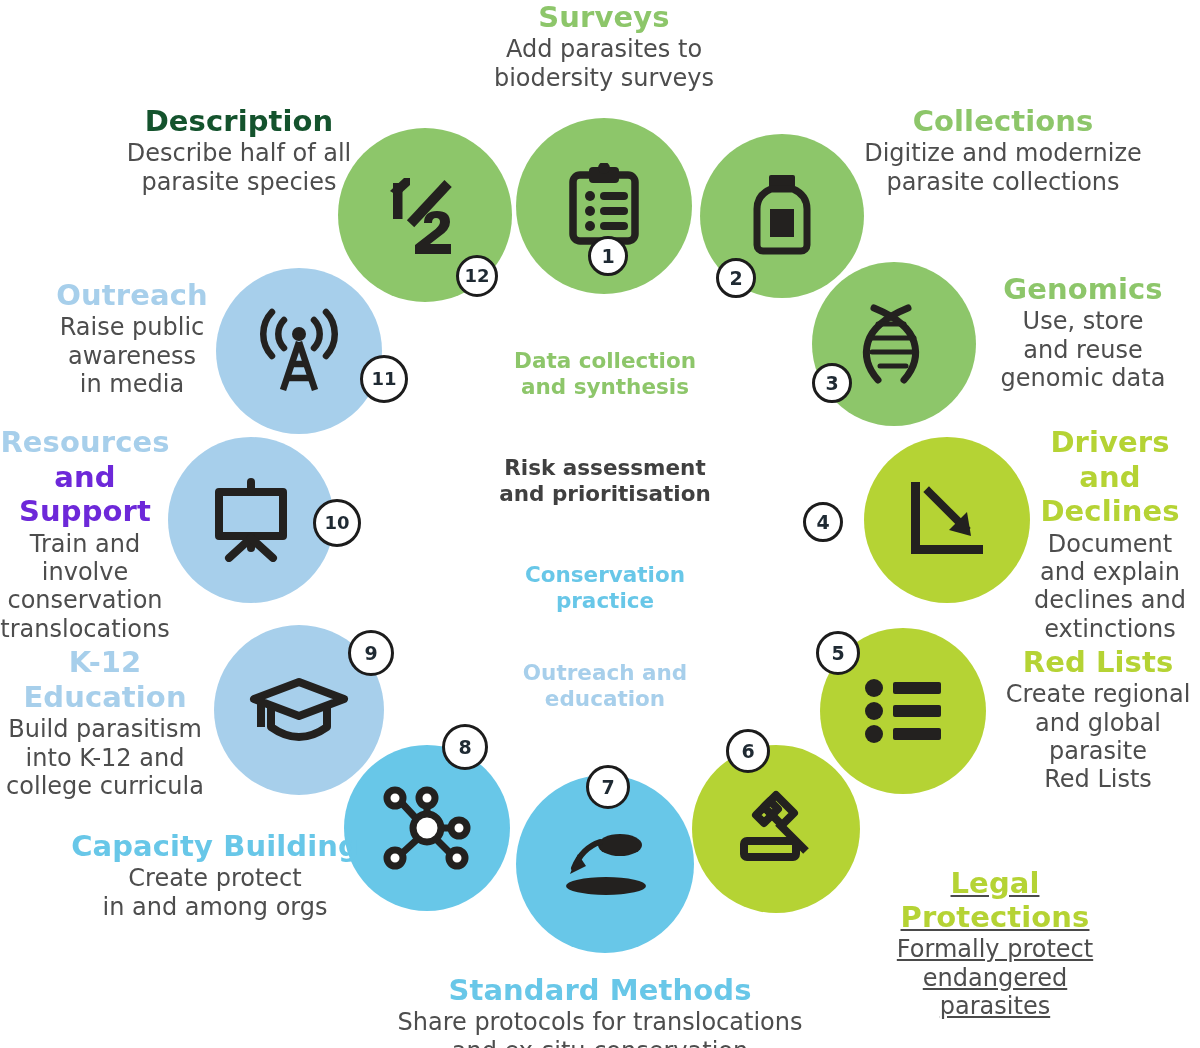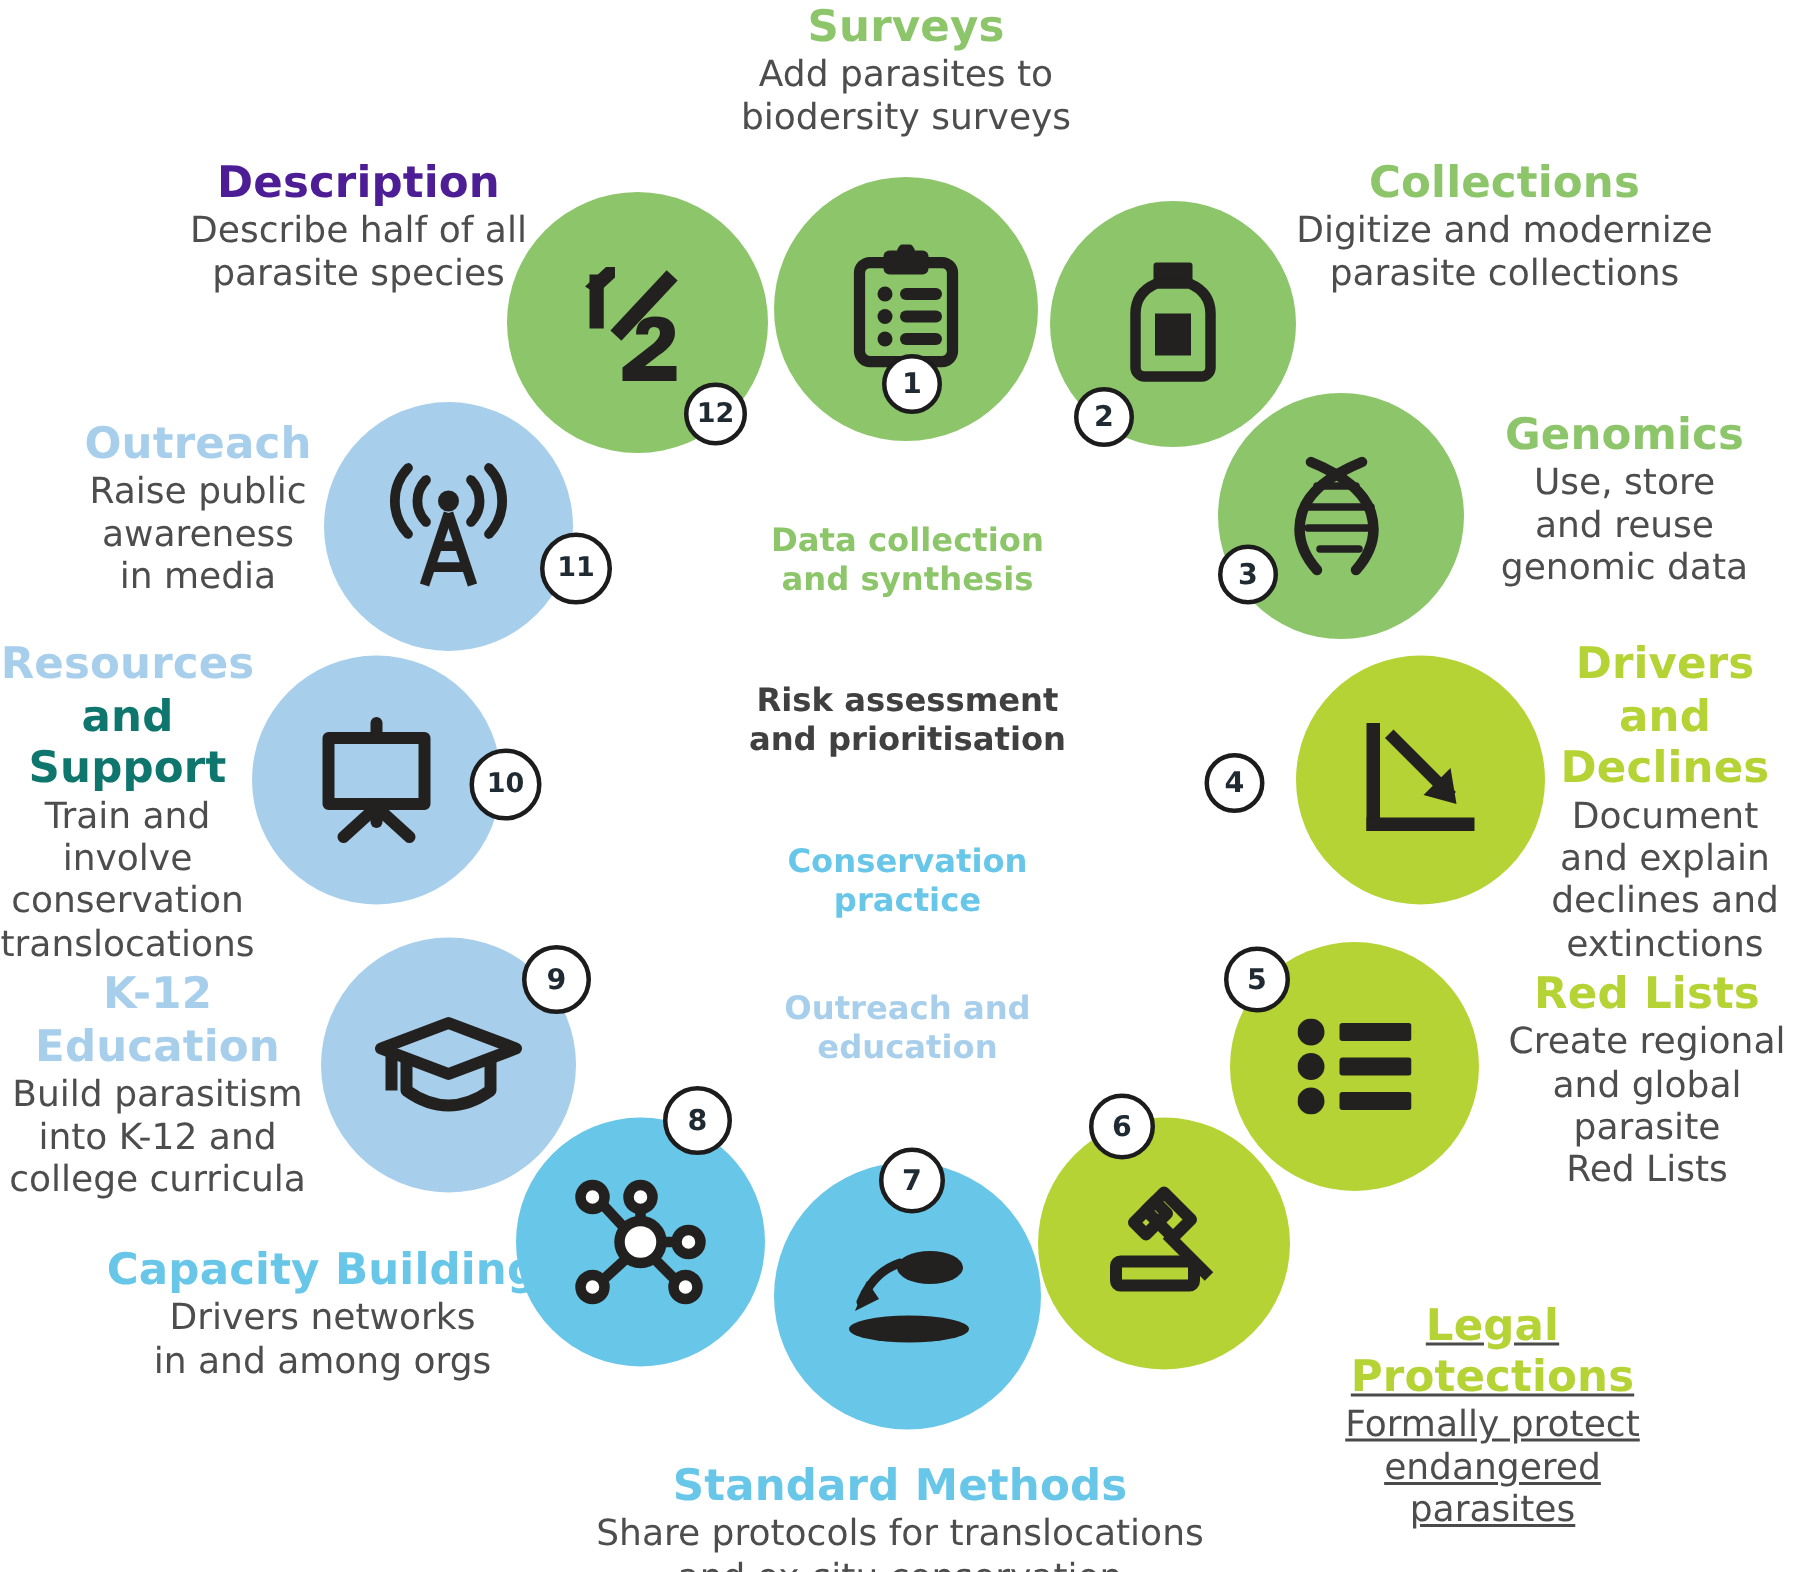--- a/index.html
+++ b/index.html
@@ -72,21 +72,21 @@
           <rect x="20" y="30" width="55" height="10" transform="rotate(-47 47 35)"></rect>
           <path d="M42 54 q0-12 13-12 q13 0 13 11 q0 8 -11 15 l-9 7 h21 v10 h-36 v-9 l18 -14 q7 -5 7 -9 q0 -4 -4 -4 q-4 0 -4 5 z"></path>
         </g>
       </svg>
     </span>
   </div>
   <div class="badge" style="left:456px;top:255px;width:36px;height:36px;font-size:18px;">
     <span>12</span>
   </div>
   <div class="block t-center" style="left:94px;top:104px;width:290px;">
-    <div class="ttl" style="color:#4c1d95;">Description</div>
+    <div class="ttl" style="color:#14532d;">Description</div>
     <div class="dsc">Describe half of all</div>
     <div class="dsc">parasite species</div>
   </div>
 
   <div class="node" style="left:700px;top:134px;width:164px;height:164px;background:#8dc66a;">
     <span>
       <svg width="66" height="86" viewBox="0 0 66 86">
         <rect x="20" y="2" width="26" height="14" rx="2" fill="#23211f"></rect>
         <path d="M22 16 q-14 6 -14 20 v36 a6 6 0 0 0 6 6 h38 a6 6 0 0 0 6 -6 v-36 q0-14 -14-20 z" fill="none" stroke="#23211f" stroke-width="7"></path>
         <rect x="21" y="36" width="24" height="28" fill="#23211f"></rect>
@@ -237,21 +237,21 @@
           <circle cx="76" cy="74" r="8"></circle>
         </g>
       </svg>
     </span>
   </div>
   <div class="badge" style="left:442px;top:724px;width:40px;height:40px;">
     <span>8</span>
   </div>
   <div class="block t-center" style="left:60px;top:829px;width:310px;">
     <div class="ttl" style="color:#68c7e8;">Capacity Building</div>
-    <div class="dsc">Drivers networks</div>
+    <div class="dsc">Create protect</div>
     <div class="dsc">in and among orgs</div>
   </div>
 
   <div class="node" style="left:214px;top:625px;width:170px;height:170px;background:#a7cfeb;">
     <span>
       <svg width="100" height="66" viewBox="0 0 100 66">
         <g fill="none" stroke="#23211f" stroke-width="8" stroke-linejoin="round">
           <polygon points="50,5 95,22 50,39 5,22"></polygon>
           <path d="M22 28 v22 q14 10 28 10 q14 0 28 -10 v-22"></path>
           <path d="M12 24 v26"></path>
@@ -281,21 +281,21 @@
           <path d="M44 60 L66 80"></path>
         </g>
       </svg>
     </span>
   </div>
   <div class="badge" style="left:313px;top:499px;width:42px;height:42px;font-size:18px;">
     <span>10</span>
   </div>
   <div class="block t-center" style="left:0px;top:425px;width:170px;">
     <div class="ttl" style="color:#a7cfeb;">Resources</div>
-    <div class="ttl" style="color:#0f766e;">and Support</div>
+    <div class="ttl" style="color:#6d28d9;">and Support</div>
     <div class="dsc">Train and</div>
     <div class="dsc">involve</div>
     <div class="dsc">conservation</div>
     <div class="dsc">translocations</div>
   </div>
 
   <div class="node" style="left:216px;top:268px;width:166px;height:166px;background:#a7cfeb;">
     <span>
       <svg width="80" height="90" viewBox="0 0 80 90">
         <g fill="none" stroke="#23211f" stroke-width="6.5" stroke-linecap="round">

